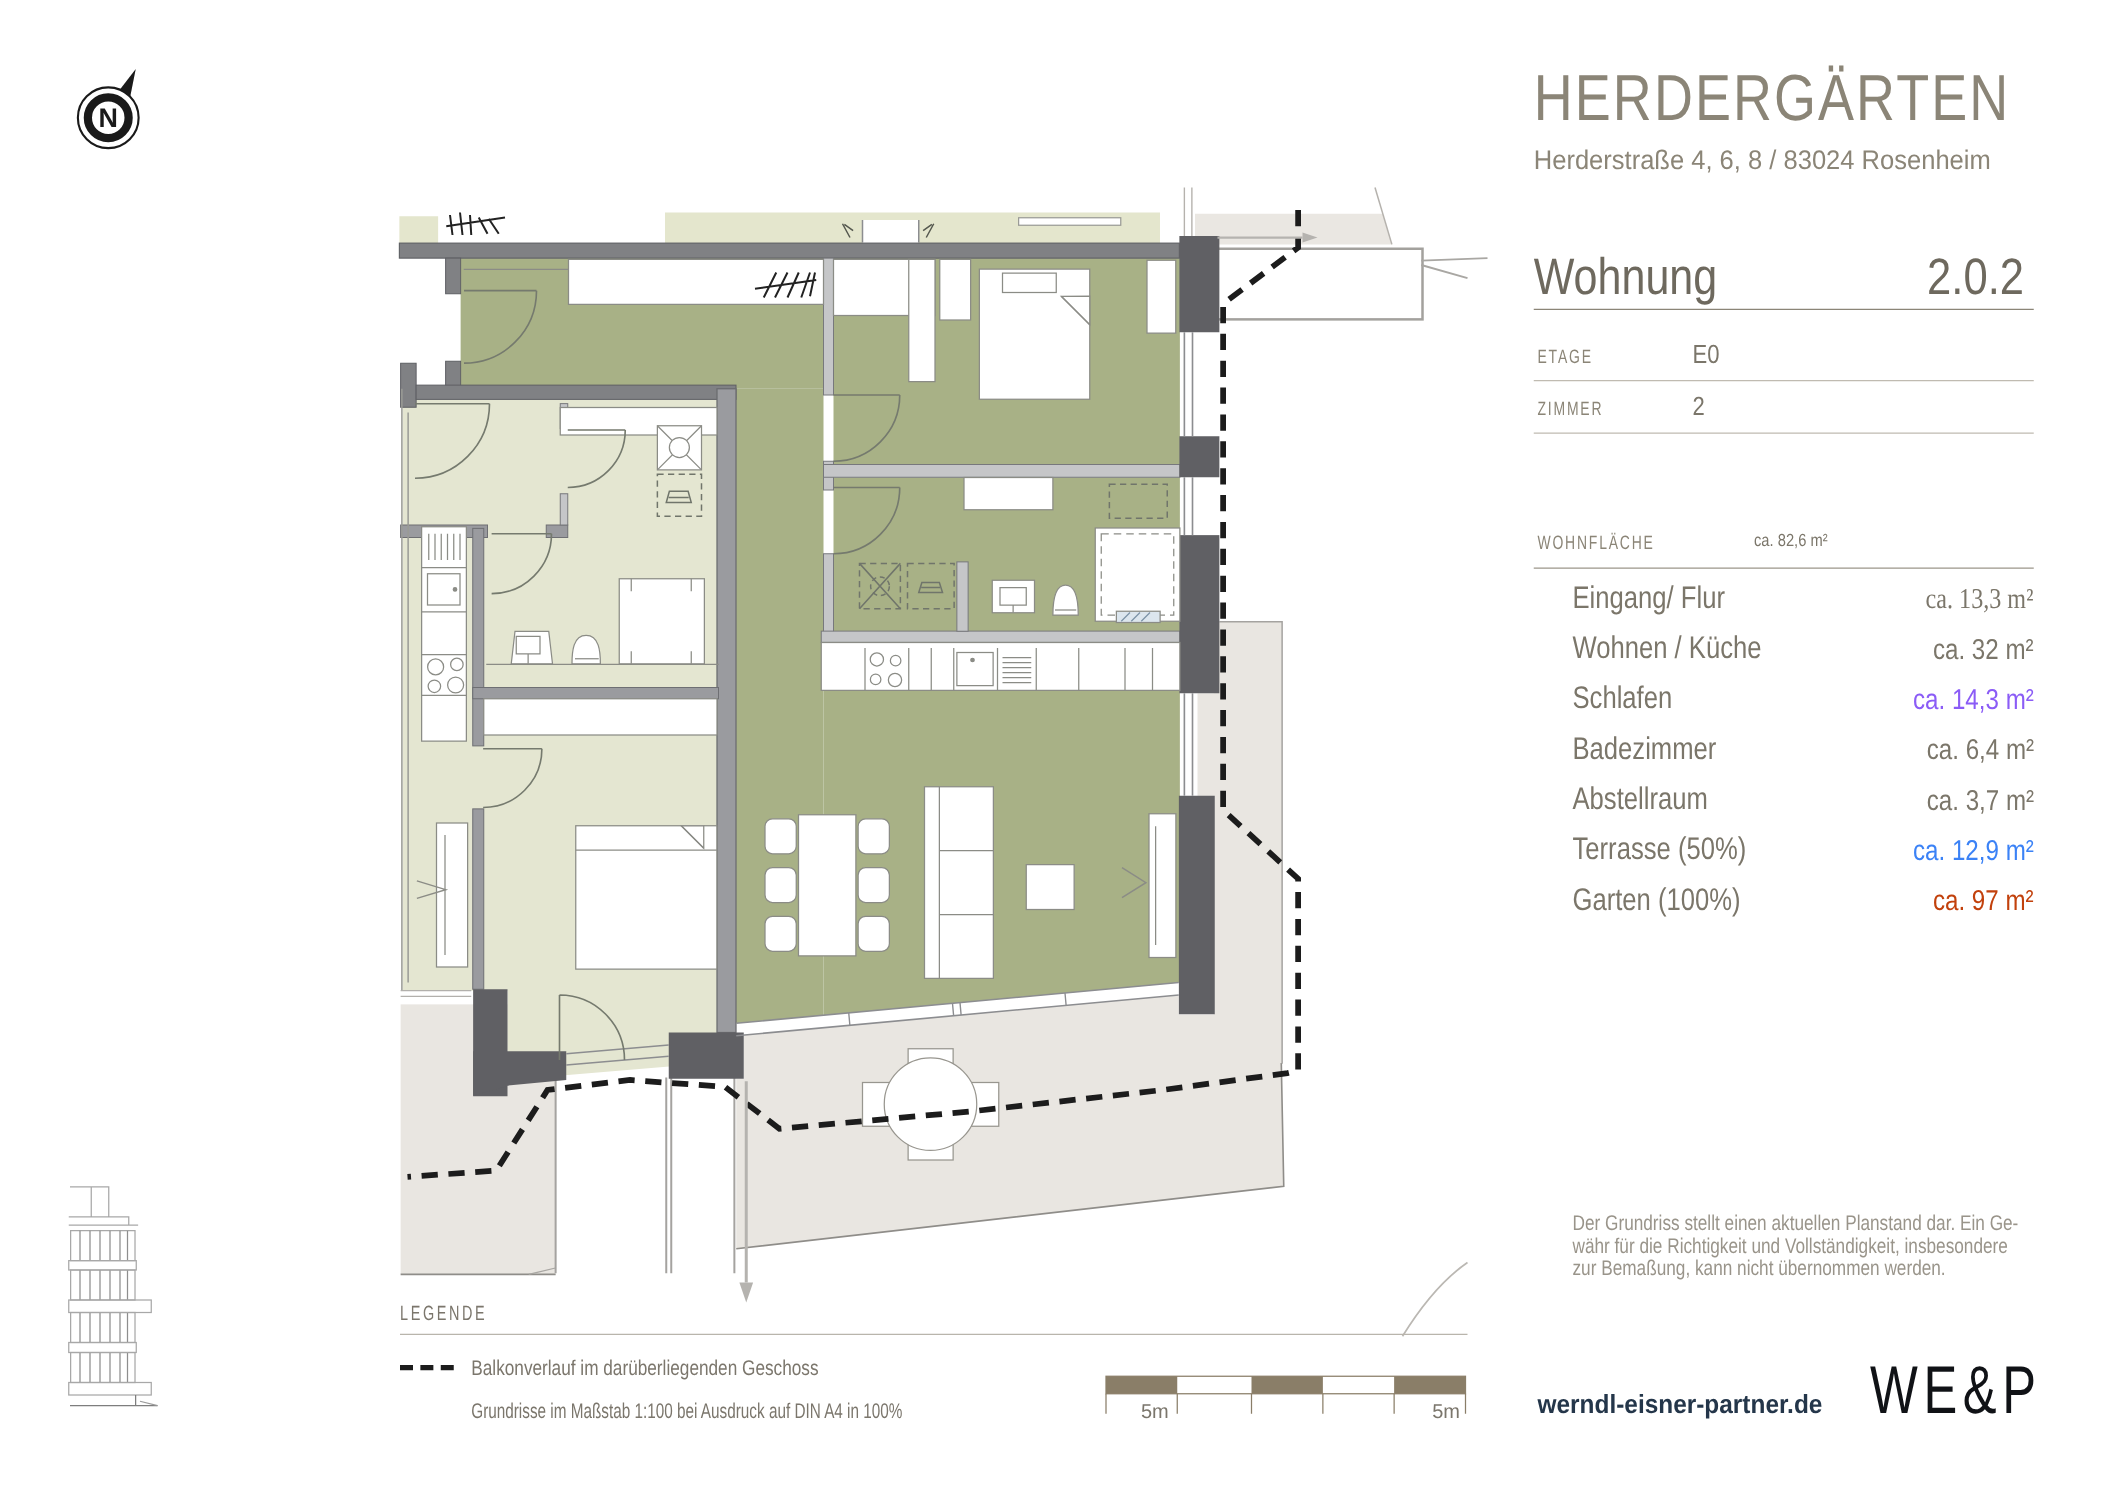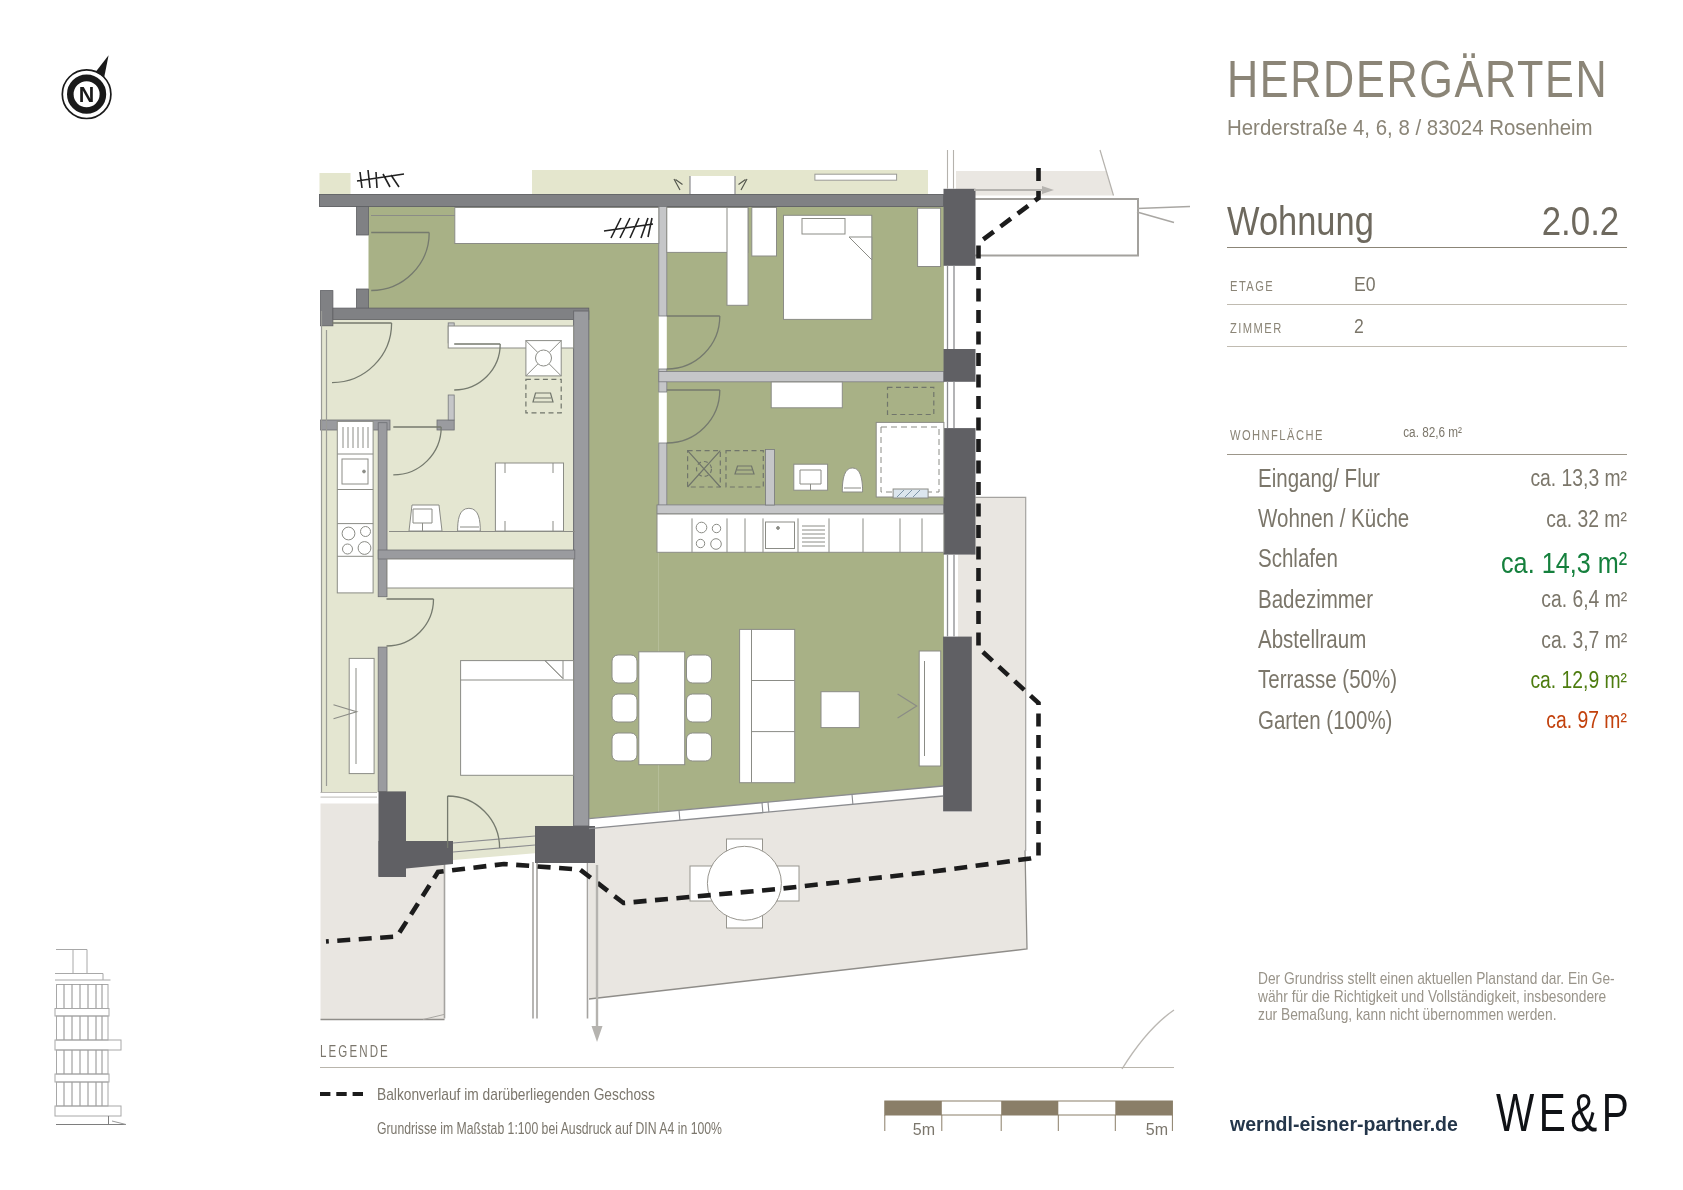--- a/index.html
+++ b/index.html
@@ -288,31 +288,31 @@
 <div class="abs" style="left:1354px;top:273.1px;font-size:21px;line-height:1;color:#7b766a;transform:scaleX(0.84);transform-origin:0 0;">E0</div>
 <div class="abs" style="left:1227px;top:304px;width:400px;border-top:1px solid #c0bbb1;"></div>
 <div class="abs" style="left:1230px;top:320.2px;font-size:15.5px;line-height:1;letter-spacing:2px;color:#8b8577;transform:scaleX(0.72);transform-origin:0 0;white-space:nowrap;">ZIMMER</div>
 <div class="abs" style="left:1354px;top:315.1px;font-size:21px;line-height:1;color:#7b766a;transform:scaleX(0.84);transform-origin:0 0;">2</div>
 <div class="abs" style="left:1227px;top:346px;width:400px;border-top:1px solid #c0bbb1;"></div>
 
 <div class="abs" style="left:1230px;top:427.3px;font-size:15.5px;line-height:1;letter-spacing:2px;color:#8b8577;transform:scaleX(0.72);transform-origin:0 0;white-space:nowrap;">WOHNFLÄCHE</div>
 <div class="abs" style="left:1227px;top:424.7px;width:400px;text-align:center;font-size:14px;line-height:1;color:#7b766a;"><span style="display:inline-block;transform:scaleX(0.84);transform-origin:100% 0;">ca. 82,6 m²</span></div>
 <div class="abs" style="left:1227px;top:453.5px;width:400px;border-top:1.4px solid #9c968a;"></div>
 <div class="abs" style="left:1257.5px;top:465.8px;font-size:25px;line-height:1;color:#7b766a;transform:scaleX(0.82);transform-origin:0 0;white-space:nowrap;">Eingang/ Flur</div>
-<div class="abs" style="left:1227px;top:467.3px;width:400px;text-align:right;font-size:23px;line-height:1;color:#7b766a;"><span style="display:inline-block;transform:scaleX(0.84);transform-origin:100% 0;">ca. 13,3 m²</span></div>
+<div class="abs" style="left:1227px;top:467.3px;width:400px;text-align:right;font-size:23px;line-height:1;color:#7b766a;font-family:Liberation Serif, serif;"><span style="display:inline-block;transform:scaleX(0.84);transform-origin:100% 0;">ca. 13,3 m²</span></div>
 <div class="abs" style="left:1257.5px;top:506.1px;font-size:25px;line-height:1;color:#7b766a;transform:scaleX(0.82);transform-origin:0 0;white-space:nowrap;">Wohnen / Küche</div>
 <div class="abs" style="left:1227px;top:507.6px;width:400px;text-align:right;font-size:23px;line-height:1;color:#7b766a;"><span style="display:inline-block;transform:scaleX(0.84);transform-origin:100% 0;">ca. 32 m²</span></div>
 <div class="abs" style="left:1257.5px;top:546.4px;font-size:25px;line-height:1;color:#7b766a;transform:scaleX(0.82);transform-origin:0 0;white-space:nowrap;">Schlafen</div>
-<div class="abs" style="left:1227px;top:547.9px;width:400px;text-align:right;font-size:30px;line-height:1;color:#15803d;"><span style="display:inline-block;transform:scaleX(0.84);transform-origin:100% 0;">ca. 14,3 m²</span></div>
+<div class="abs" style="left:1227px;top:547.9px;width:400px;text-align:right;font-size:23px;line-height:1;color:#8b5cf6;"><span style="display:inline-block;transform:scaleX(0.84);transform-origin:100% 0;">ca. 14,3 m²</span></div>
 <div class="abs" style="left:1257.5px;top:586.7px;font-size:25px;line-height:1;color:#7b766a;transform:scaleX(0.82);transform-origin:0 0;white-space:nowrap;">Badezimmer</div>
 <div class="abs" style="left:1227px;top:588.2px;width:400px;text-align:right;font-size:23px;line-height:1;color:#7b766a;"><span style="display:inline-block;transform:scaleX(0.84);transform-origin:100% 0;">ca. 6,4 m²</span></div>
 <div class="abs" style="left:1257.5px;top:627.0px;font-size:25px;line-height:1;color:#7b766a;transform:scaleX(0.82);transform-origin:0 0;white-space:nowrap;">Abstellraum</div>
 <div class="abs" style="left:1227px;top:628.5px;width:400px;text-align:right;font-size:23px;line-height:1;color:#7b766a;"><span style="display:inline-block;transform:scaleX(0.84);transform-origin:100% 0;">ca. 3,7 m²</span></div>
 <div class="abs" style="left:1257.5px;top:667.4px;font-size:25px;line-height:1;color:#7b766a;transform:scaleX(0.82);transform-origin:0 0;white-space:nowrap;">Terrasse (50%)</div>
-<div class="abs" style="left:1227px;top:668.9px;width:400px;text-align:right;font-size:23px;line-height:1;color:#4d7c0f;"><span style="display:inline-block;transform:scaleX(0.84);transform-origin:100% 0;">ca. 12,9 m²</span></div>
+<div class="abs" style="left:1227px;top:668.9px;width:400px;text-align:right;font-size:23px;line-height:1;color:#3b82f6;"><span style="display:inline-block;transform:scaleX(0.84);transform-origin:100% 0;">ca. 12,9 m²</span></div>
 <div class="abs" style="left:1257.5px;top:707.7px;font-size:25px;line-height:1;color:#7b766a;transform:scaleX(0.82);transform-origin:0 0;white-space:nowrap;">Garten (100%)</div>
 <div class="abs" style="left:1227px;top:709.2px;width:400px;text-align:right;font-size:23px;line-height:1;color:#c2410c;"><span style="display:inline-block;transform:scaleX(0.84);transform-origin:100% 0;">ca. 97 m²</span></div>
 
 <div class="abs" style="left:1258px;top:970.2px;font-size:17px;line-height:18px;color:#99948a;transform:scaleX(0.81);transform-origin:0 0;white-space:nowrap;">Der Grundriss stellt einen aktuellen Planstand dar. Ein Ge-<br>währ für die Richtigkeit und Vollständigkeit, insbesondere<br>zur Bemaßung, kann nicht übernommen werden.</div>
 
 <div class="abs" style="left:1230px;top:1112.6px;font-size:21px;line-height:1;font-weight:bold;color:#24364a;transform:scaleX(0.93);transform-origin:0 0;white-space:nowrap;">werndl-eisner-partner.de</div>
 <div class="abs" style="left:1496px;top:1085.3px;font-size:54px;line-height:1;letter-spacing:6px;color:#101216;transform:scaleX(0.75);transform-origin:0 0;white-space:nowrap;">WE&amp;P</div>
 
 <div class="abs" style="left:320px;top:1042.7px;font-size:16.5px;line-height:1;letter-spacing:3px;color:#7b766c;transform:scaleX(0.7);transform-origin:0 0;white-space:nowrap;">LEGENDE</div>
 <div class="abs" style="left:320px;top:1067px;width:854px;border-top:1px solid #b9b5ac;"></div>

